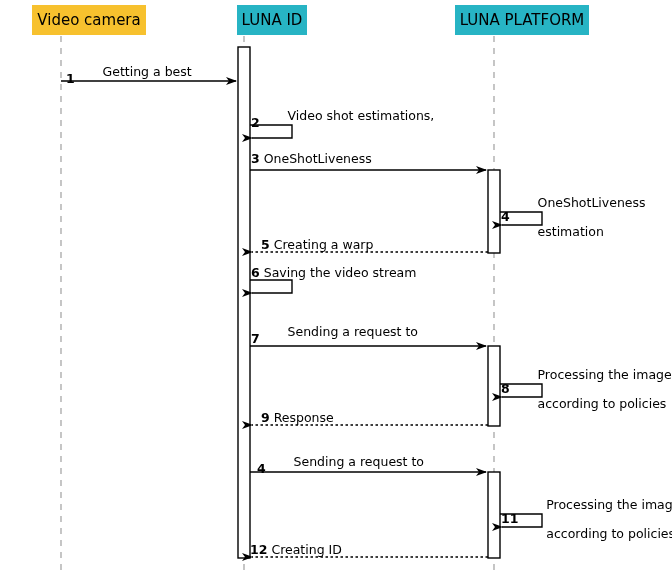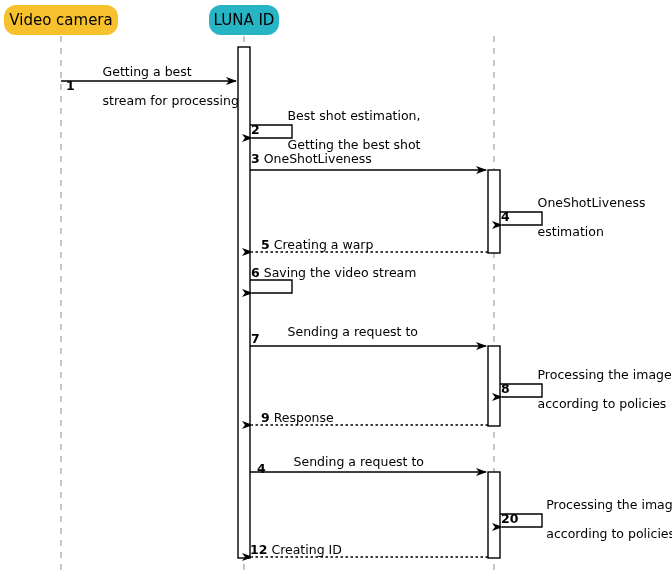--- a/index.html
+++ b/index.html
@@ -18,29 +18,30 @@
   #seq-svg {
     position: absolute;
     left: 0;
     top: 0;
     width: 672px;
     height: 582px;
   }
   .participant-box {
     position: absolute;
     box-sizing: border-box;
-    border-radius: 12px;
+    border-radius: 0;
     display: flex;
     align-items: center;
     justify-content: center;
     color: #000000;
     font-size: 15px;
     line-height: 1;
     white-space: nowrap;
     letter-spacing: 0px;
+    margin-left: 28px;
   }
   .msg-label {
     position: absolute;
     font-size: 12.5px;
     line-height: 14.5px;
     color: #000000;
     white-space: pre;
   }
   .msg-num {
     font-weight: bold;
@@ -115,34 +116,35 @@
   </svg>
 
   <div class="participant-box" style="left:4px; top:5px; width:114px; height:30px; background:#F7C12E;">
     <span>Video camera</span>
   </div>
 
   <div class="participant-box" style="left:209px; top:5px; width:70px; height:30px; background:#27B4C4;text-align:right;">
     <span>LUNA ID</span>
   </div>
 
+  <div class="participant-box" style="left:427px; top:5px; width:134px; height:30px; background:#27B4C4;">
+    <span>LUNA PLATFORM</span>
+  </div>
 
   <div class="msg-label label-inline" style="left:66px; top:50px;">
     <span class="msg-num">1</span>
     <span class="msg-text">
       <span>Getting a best</span><br>
-      <span>stream for processing</span>
     </span>
   </div>
 
   <div class="msg-label label-inline" style="left:251px; top:94px;">
     <span class="msg-num">2</span>
     <span class="msg-text">
-      <span>Best shot estimation,</span><br>
-      <span>Getting the best shot</span>
+      <span>Video shot estimations,</span><br>
     </span>
   </div>
 
   <div class="msg-label label-inline" style="left:251px; top:152px;">
     <span class="msg-num">3</span>
     <span class="msg-text">OneShotLiveness</span>
   </div>
 
   <div class="msg-label label-inline" style="left:501px; top:181px;">
     <span class="msg-num">4</span>
@@ -183,21 +185,21 @@
   </div>
 
   <div class="msg-label label-inline" style="left:257px; top:440px;">
     <span class="msg-num">4</span>
     <span class="msg-text">
       <span>Sending a request to</span><br>
     </span>
   </div>
 
   <div class="msg-label label-inline" style="left:501px; top:483px;">
-    <span class="msg-num">20</span>
+    <span class="msg-num">11</span>
     <span class="msg-text">
       <span>Processing the image</span><br>
       <span>according to policies</span>
     </span>
   </div>
 
   <div class="msg-label label-inline" style="left:250px; top:543px;">
     <span class="msg-num">12</span>
     <span class="msg-text">Creating ID</span>
   </div>

